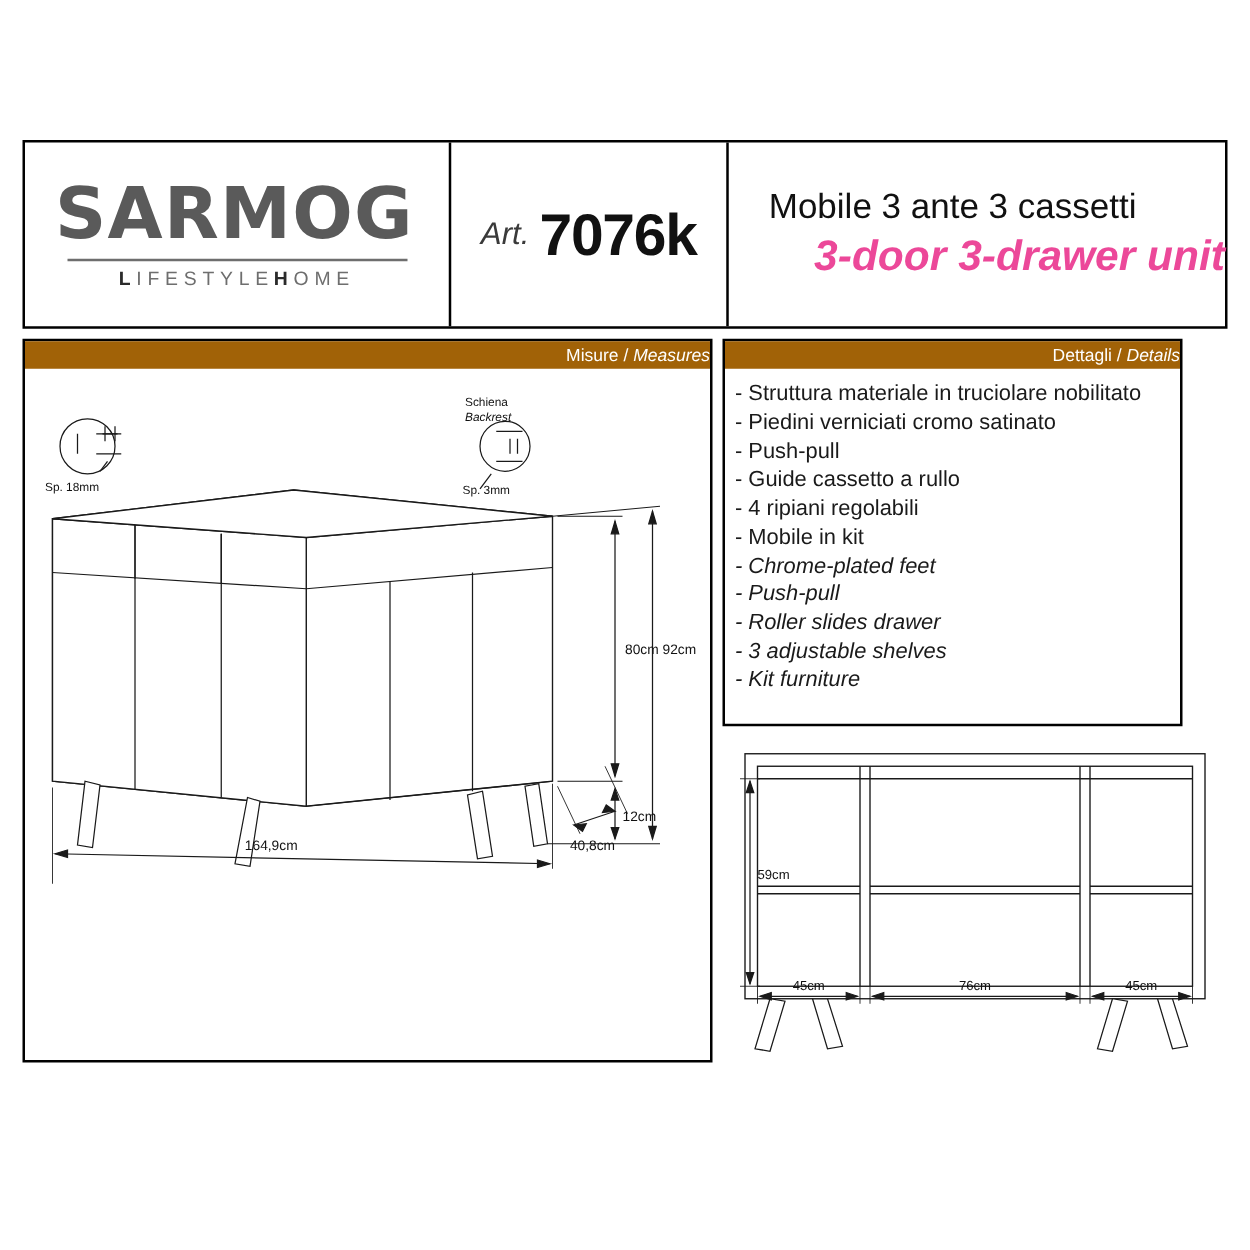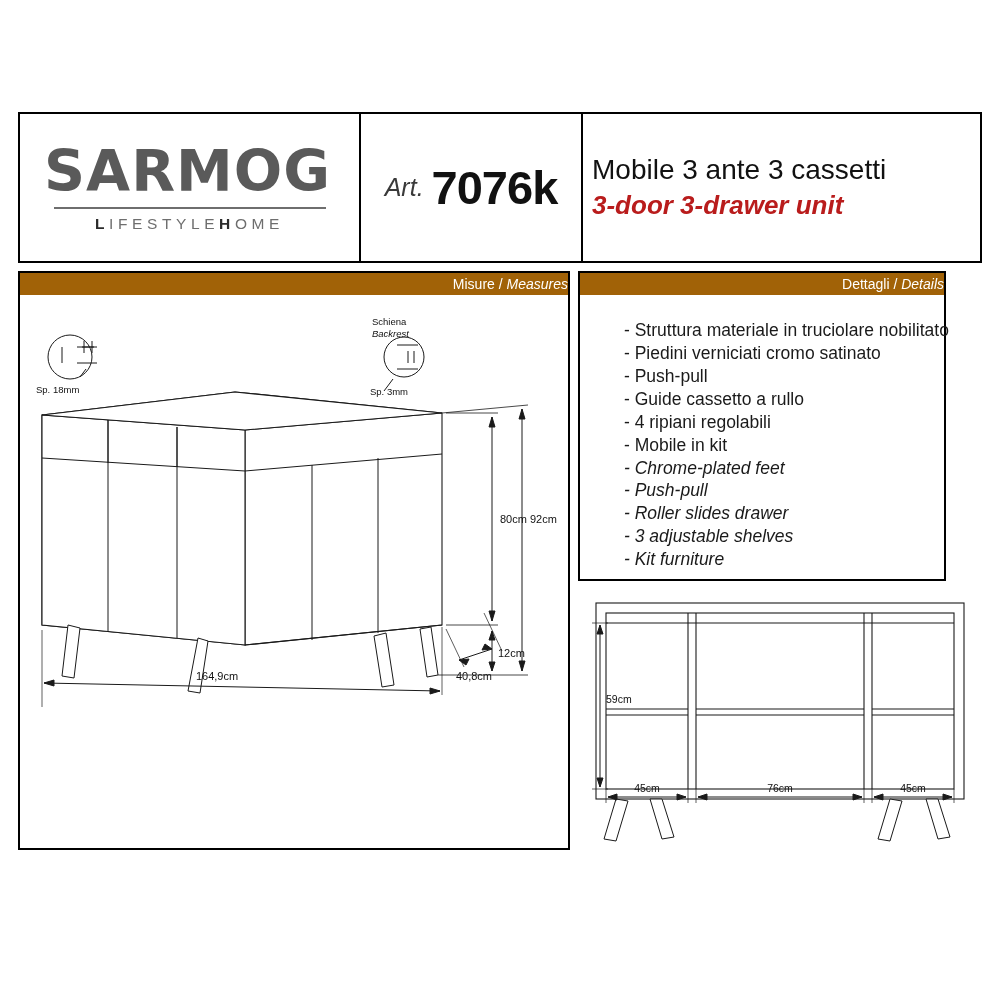--- a/index.html
+++ b/index.html
@@ -86,34 +86,35 @@
     font-weight: bold;
     letter-spacing: -1px;
     color: #111;
   }
 
   .hdr-title {
     flex: 1;
     display: flex;
     flex-direction: column;
     justify-content: center;
-    padding-left: 9px;
+    padding-left: 32px;
   }
   .title-it {
     font-size: 28px;
     color: #111;
     line-height: 1.15;
   }
   .title-en {
-    font-size: 26px;
+    font-size: 34px;
     font-style: italic;
     font-weight: bold;
-    color: #b91c1c;
+    color: #ec4899;
     line-height: 1.2;
     margin-top: 4px;
+    text-align: right;
   }
 
   
   .bar {
     background: #a16207;
     color: #fff;
     font-size: 14px;
     padding: 3px 0 4px 10px;
     box-sizing: border-box;
     height: 22px;
@@ -148,24 +149,23 @@
   }
   .panel-right-bot {
     position: absolute;
     left: 560px;
     top: 318px;
     width: 404px;
     height: 261px;
   }
 
   .details-list {
-    padding: 24px 4px 0 8px;
+    padding: 8px 4px 0 8px;
     font-size: 17.5px;
     line-height: 1.31;
-    margin-left: 36px;
   }
   .details-list div { white-space: nowrap; }
   .details-list div.en { font-style: italic; }
 
   
   .draw { position: absolute; left: 0; top: 0; }
   .measure-area { position: absolute; left: 2px; top: 22px; right: 2px; bottom: 2px; }
 </style>
 </head>
 <body>

